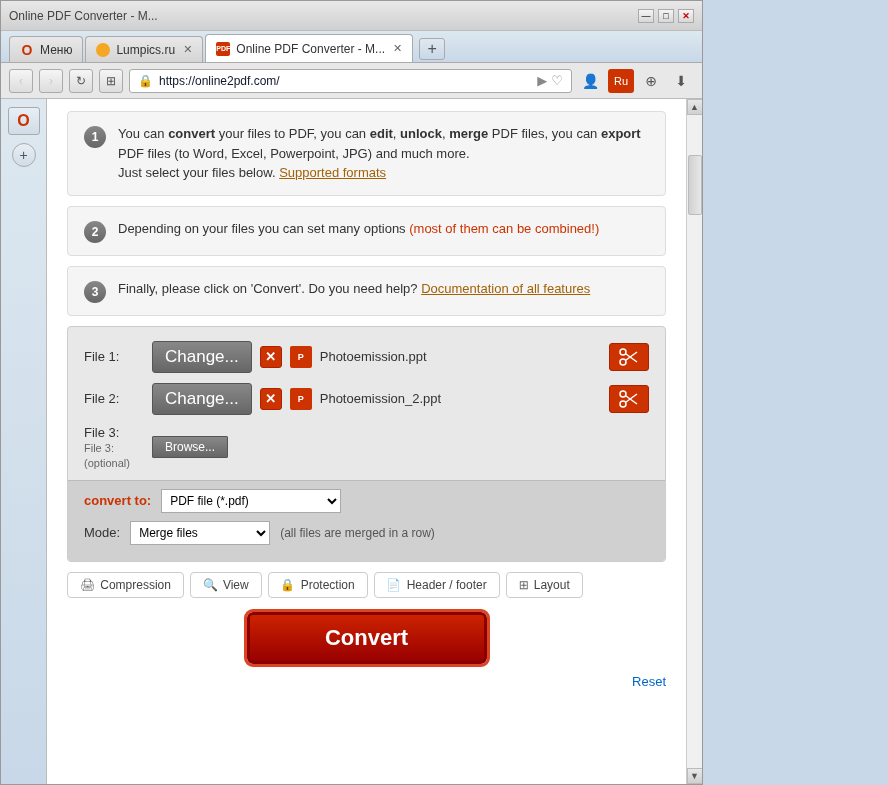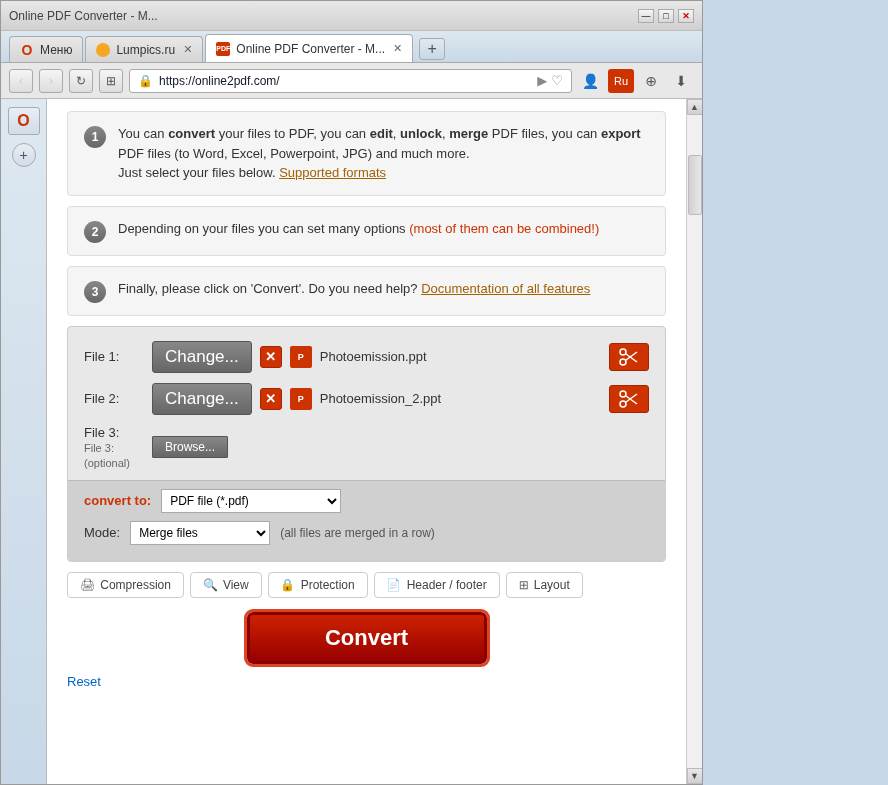--- a/index.html
+++ b/index.html
@@ -490,21 +490,21 @@
       font-size: 22px;
       font-weight: bold;
       cursor: pointer;
       display: block;
       margin: 10px auto;
       outline: 3px solid #dd4422;
     }
 
     .reset-link {
       display: block;
-      text-align: left;
+      text-align: right;
       color: #0066cc;
       font-size: 13px;
       margin-top: 4px;
       cursor: pointer;
     }
 
     .files-options-wrapper {
       background: #e8e8e8;
       border: 1px solid #ccc;
       border-radius: 4px;

